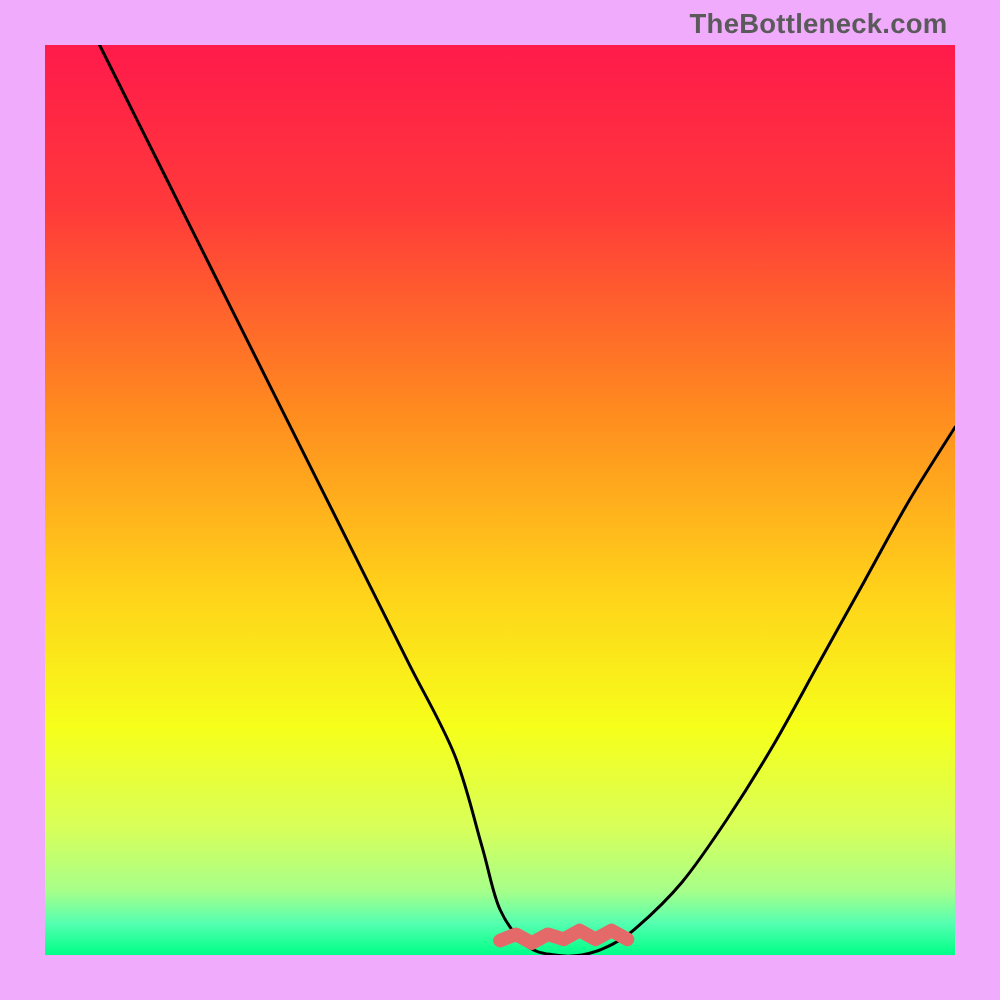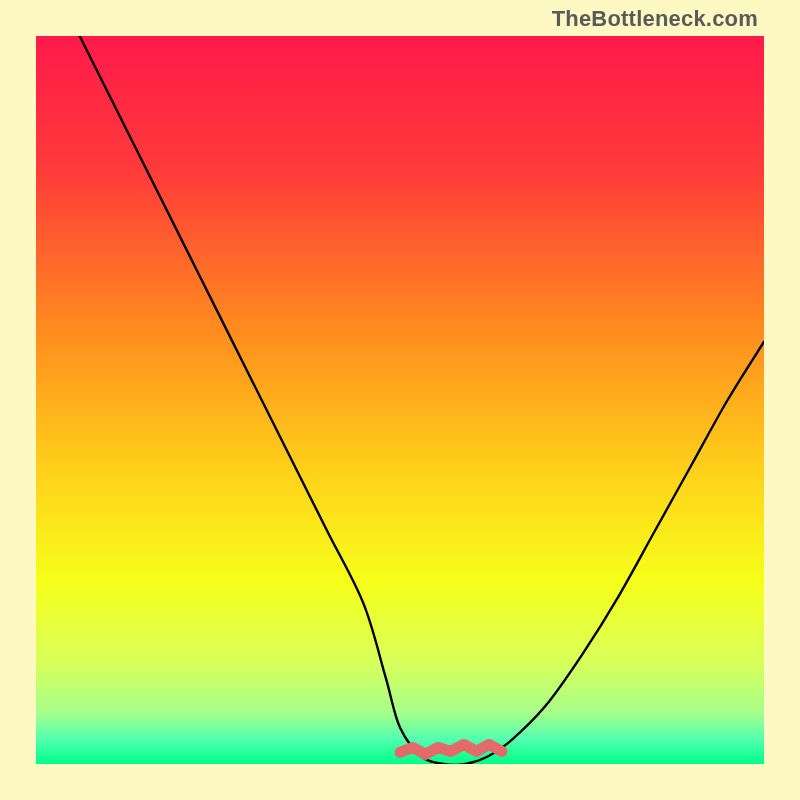--- a/index.html
+++ b/index.html
@@ -8,21 +8,21 @@
     width: 800px;
     height: 800px;
     overflow: hidden;
     background: #000;
     font-family: Arial, Helvetica, sans-serif;
   }
   .frame {
     position: relative;
     width: 800px;
     height: 800px;
-    background: #fef9c3;
+    background: #f0abfc;
   }
   .plot-area {
     position: absolute;
     left: 36px;
     top: 36px;
     width: 728px;
     height: 728px;
     overflow: hidden;
   }
   .gradient-bg {

